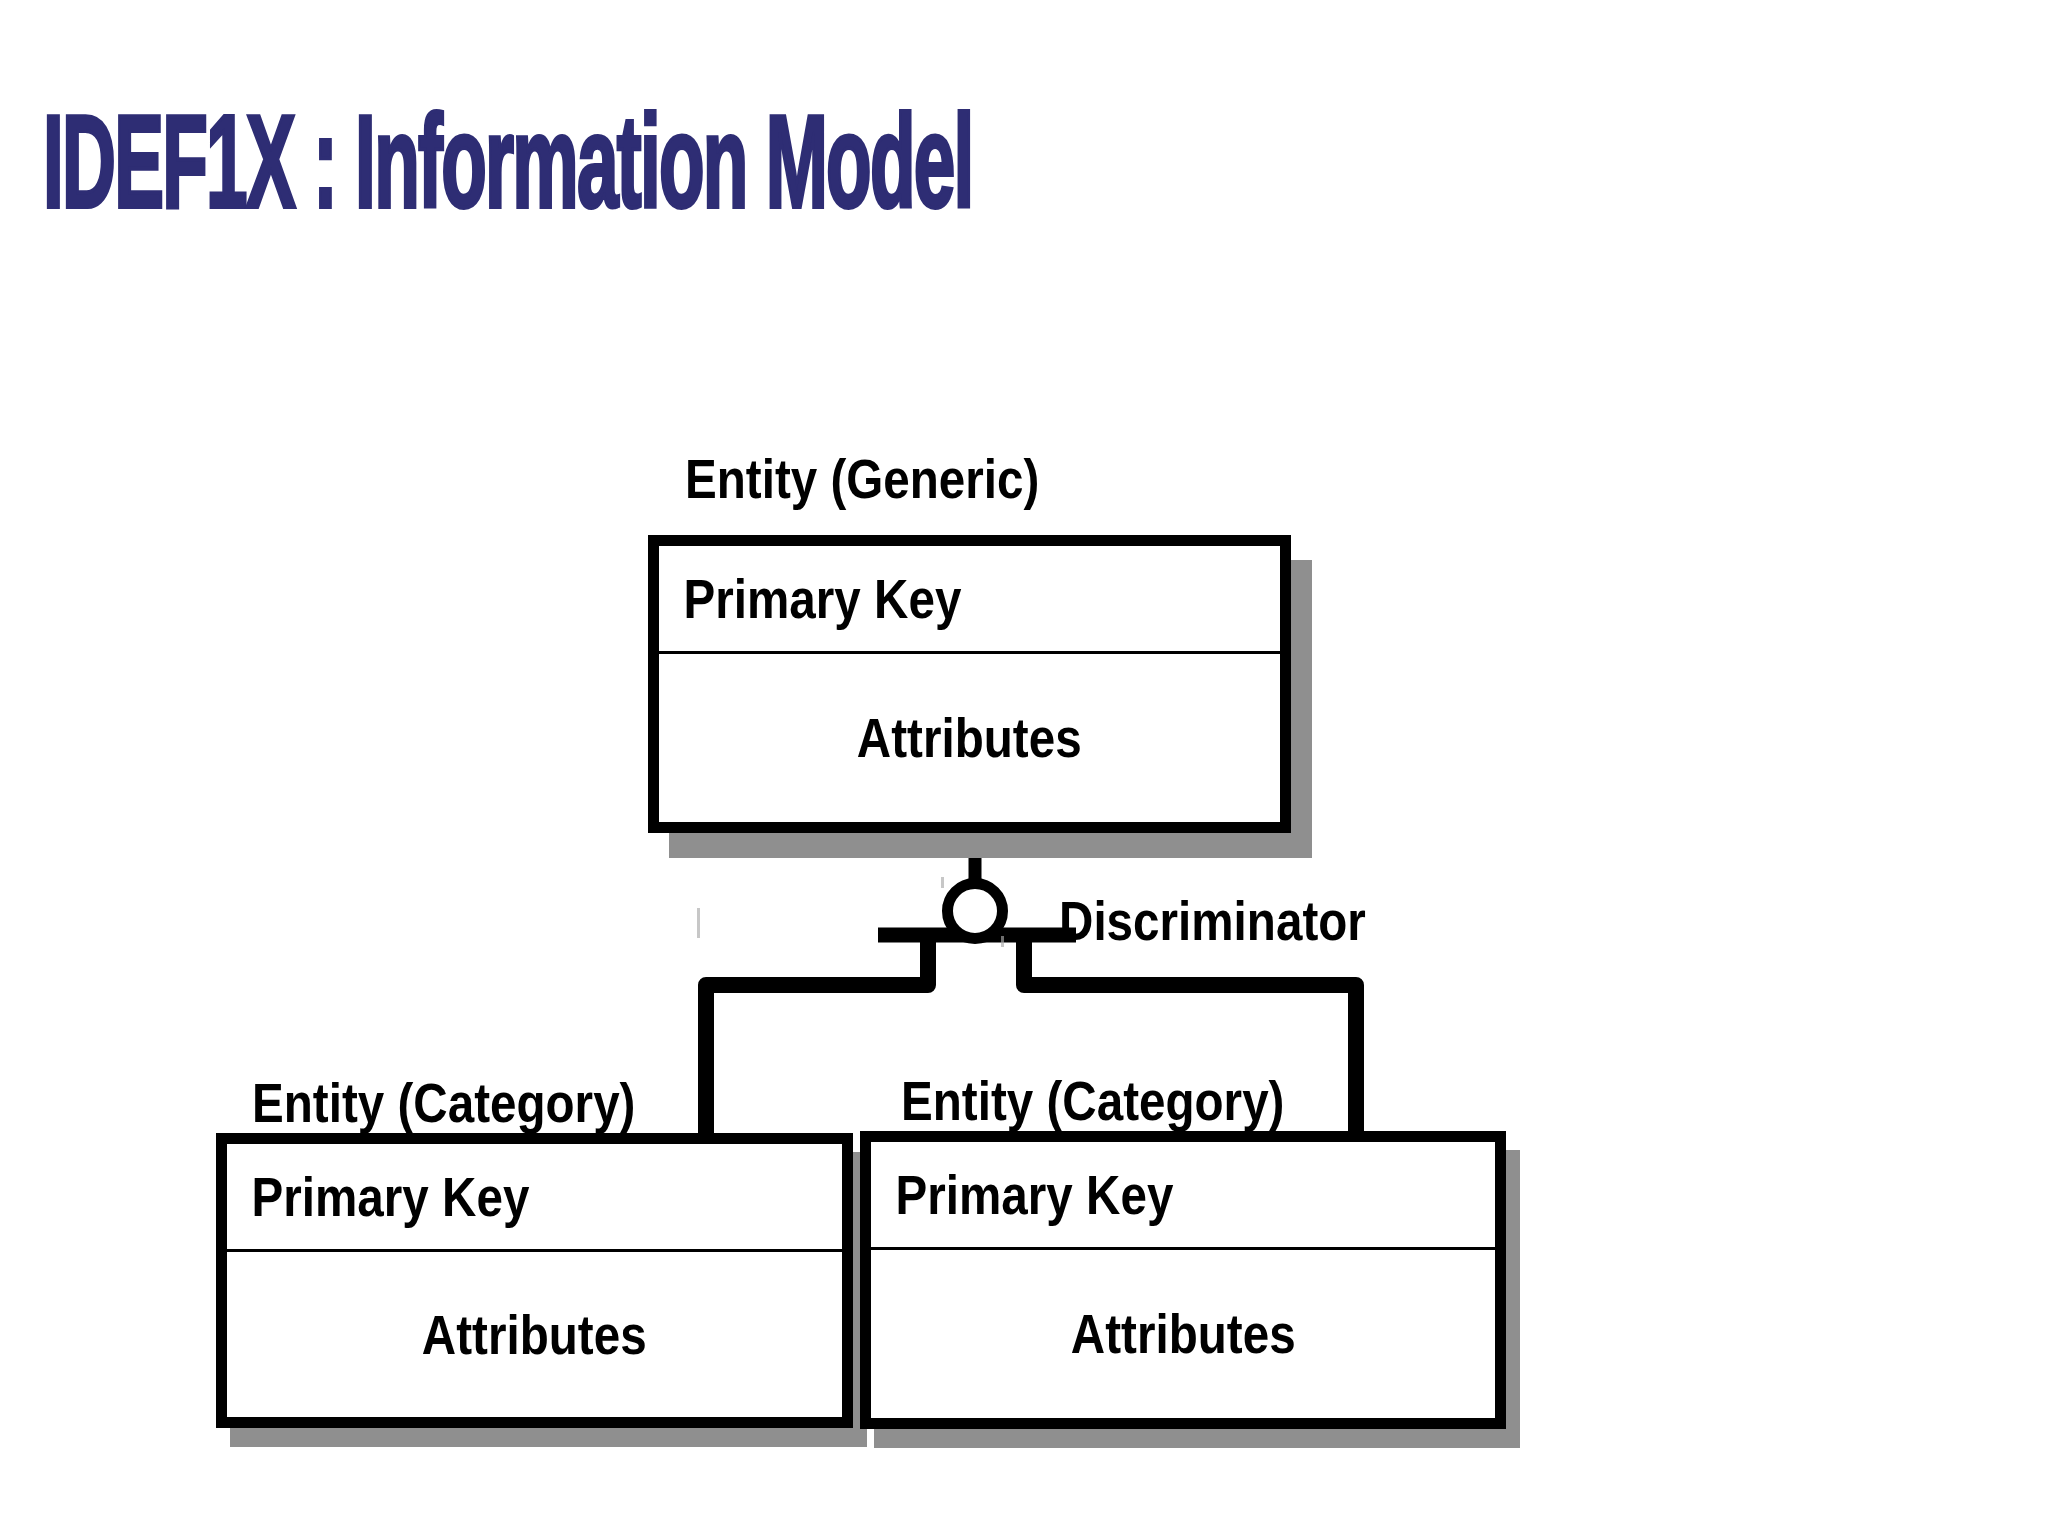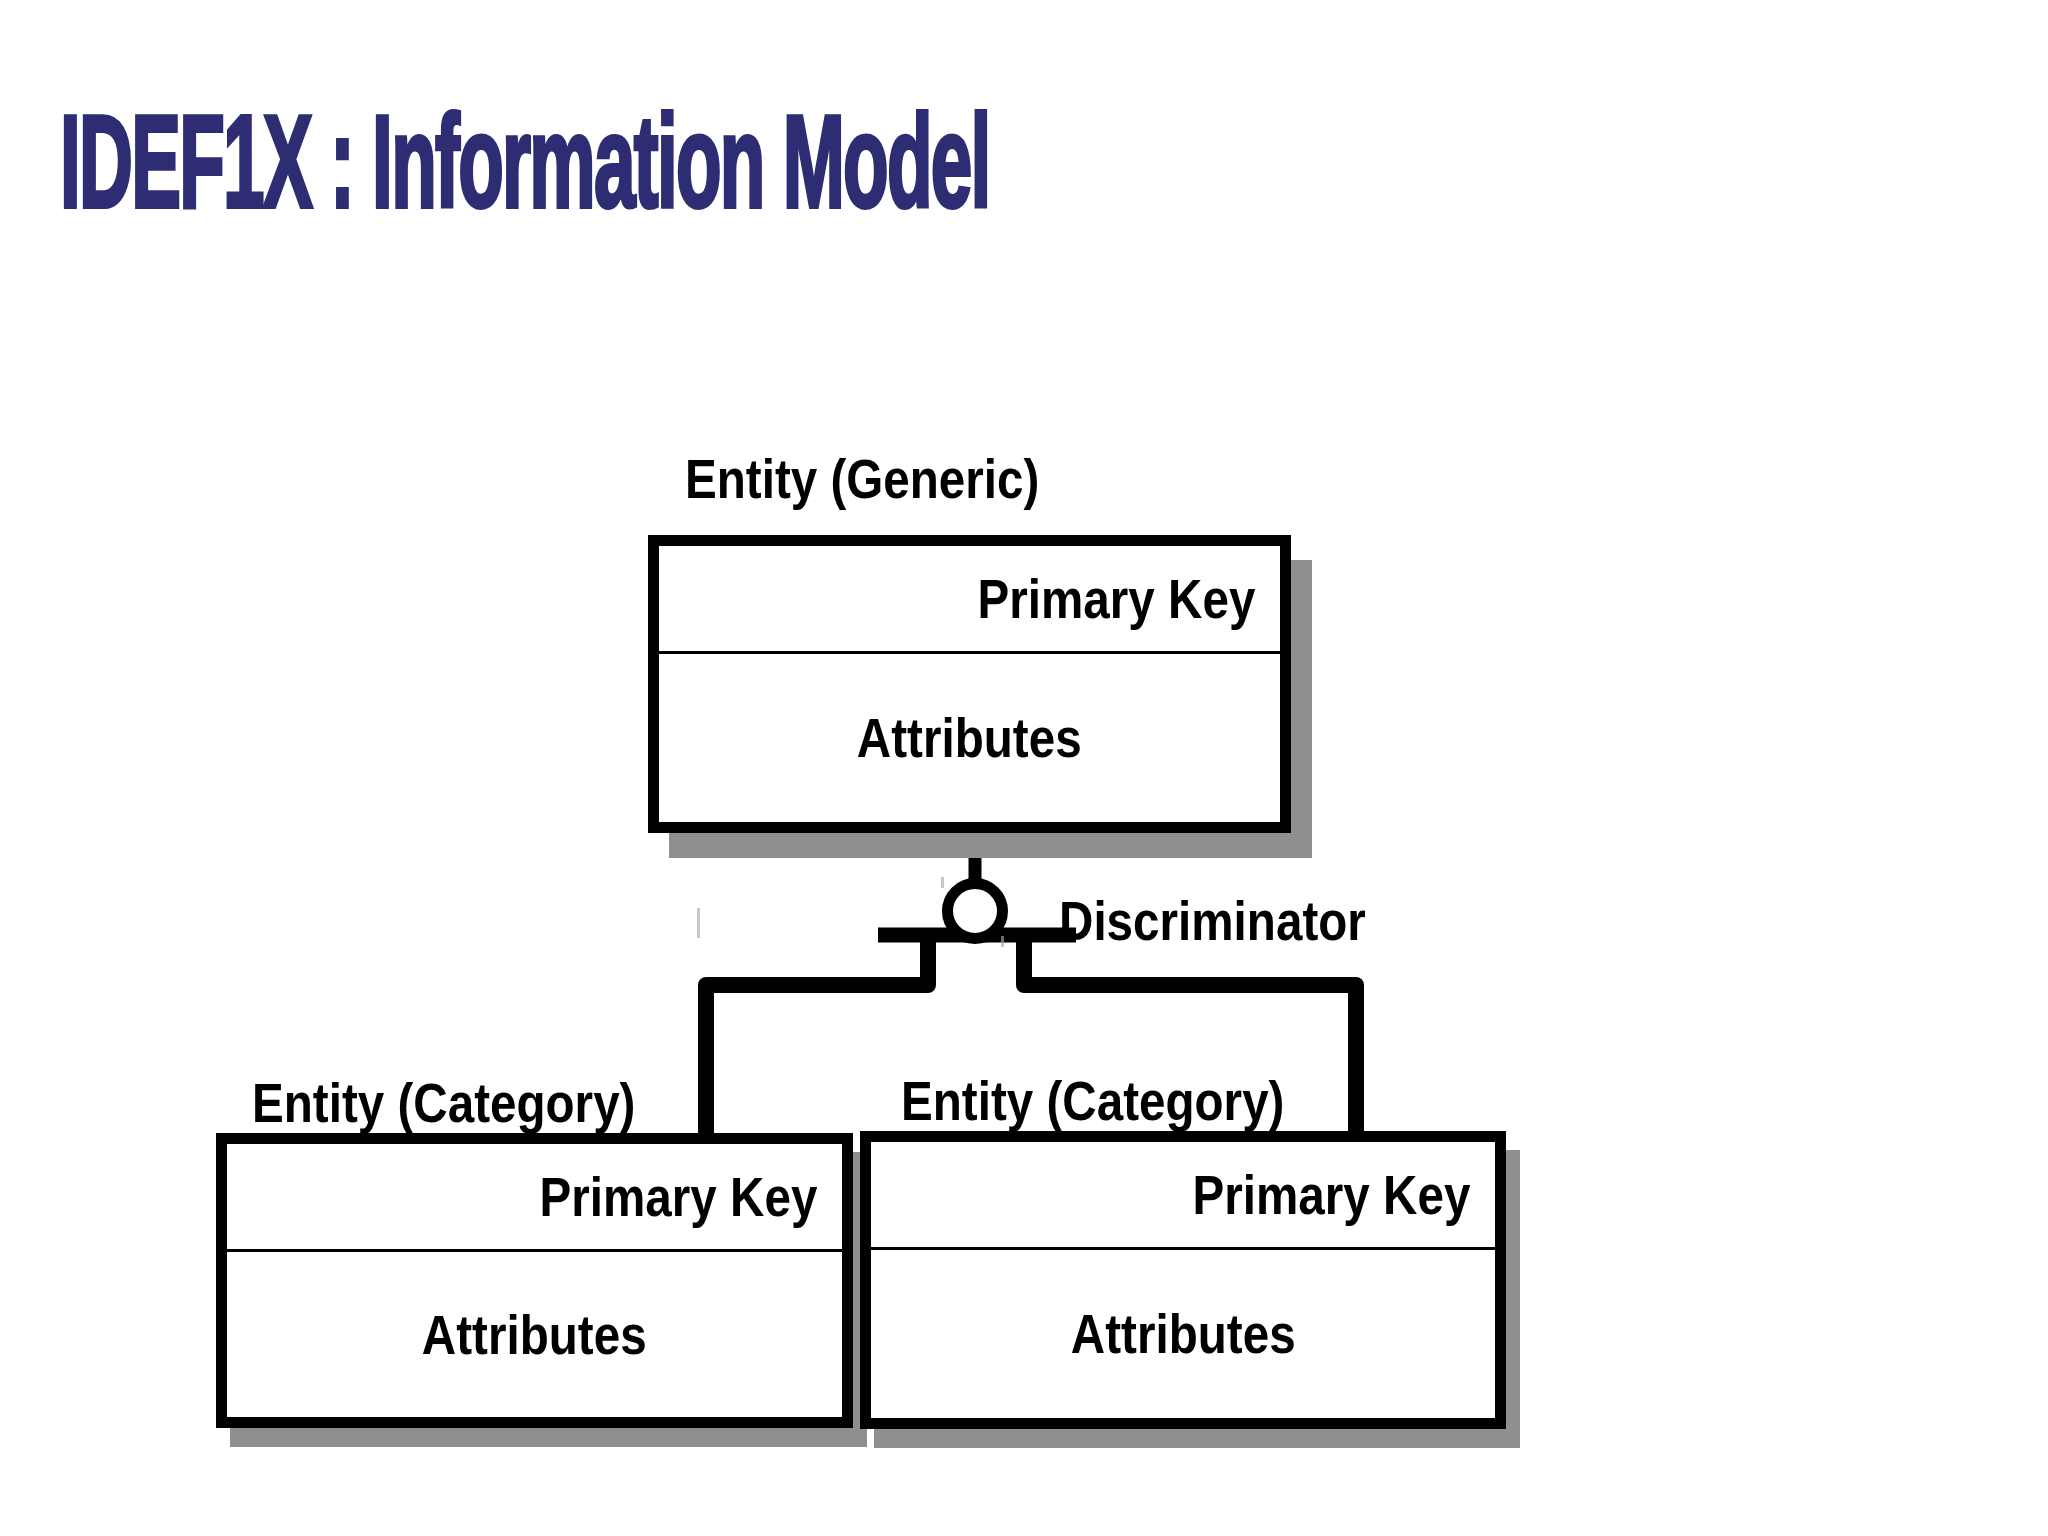--- a/index.html
+++ b/index.html
@@ -6,21 +6,21 @@
   html,body{margin:0;padding:0;background:#fff;}
   .slide{
     position:relative;
     width:2048px;height:1536px;
     background:var(--background,#ffffff);
     font-family:"Liberation Sans",sans-serif;
     overflow:hidden;
   }
   
   .title{
-    position:absolute;left:60px;top:96px;
+    position:absolute;left:43px;top:96px;
     font-size:132px;font-weight:bold;line-height:1;
     color:var(--title-text,#2e2d74);
     white-space:nowrap;
   }
   .title .squeeze{
     display:inline-block;
     transform:scaleX(0.565);
     transform-origin:0 50%;
     letter-spacing:-3px;
     -webkit-text-stroke:4px currentColor;
@@ -53,21 +53,21 @@
     position:absolute;box-sizing:border-box;
     background:#ffffff;
     border:11px solid var(--line,#000);
     display:flex;flex-direction:column;
   }
   .entity.shadow-big{box-shadow:21px 25px 0 var(--shadow,#8f8f8f);}
   .entity.shadow-small{box-shadow:14px 19px 0 var(--shadow,#8f8f8f);}
   .entity .pk{
     height:105px;
     border-bottom:3px solid var(--line,#000);
-    display:flex;align-items:center;justify-content:flex-end;
+    display:flex;align-items:center;justify-content:flex-start;
   }
   .entity .attrs{
     flex:1;
     display:flex;align-items:center;justify-content:center;border-radius:7px;
   }
   .etext{
     font-size:56px;font-weight:bold;line-height:1;
     color:var(--line,#000);
     white-space:nowrap;
     display:inline-block;

